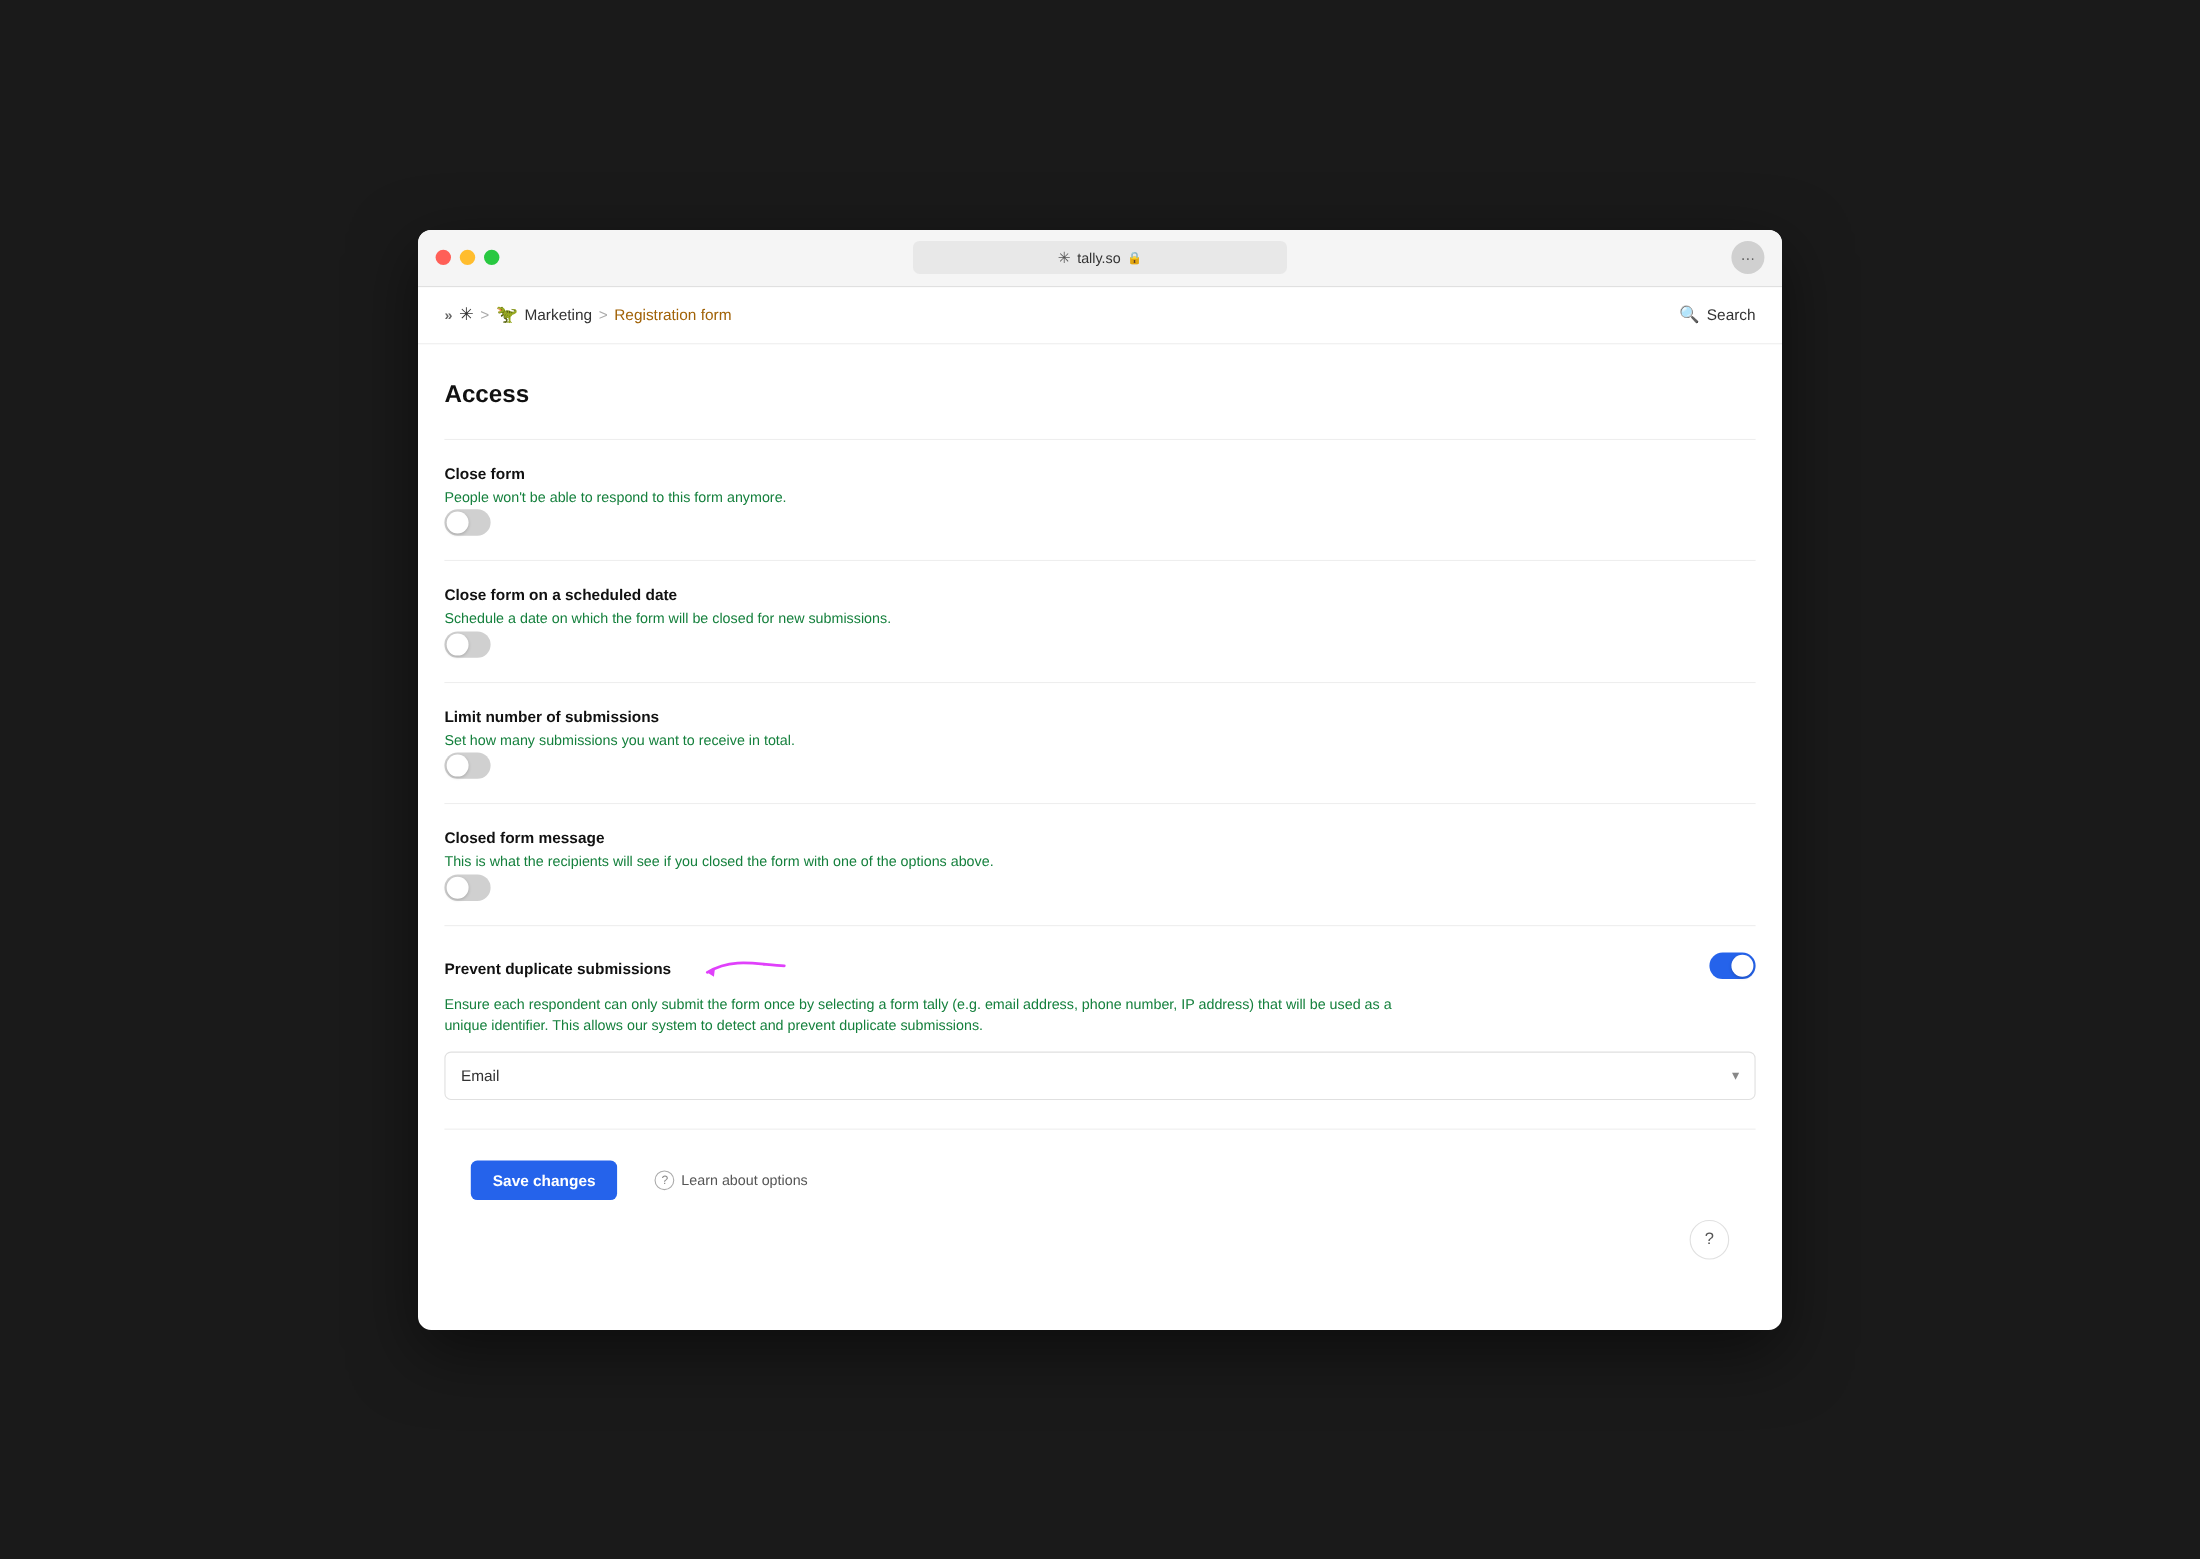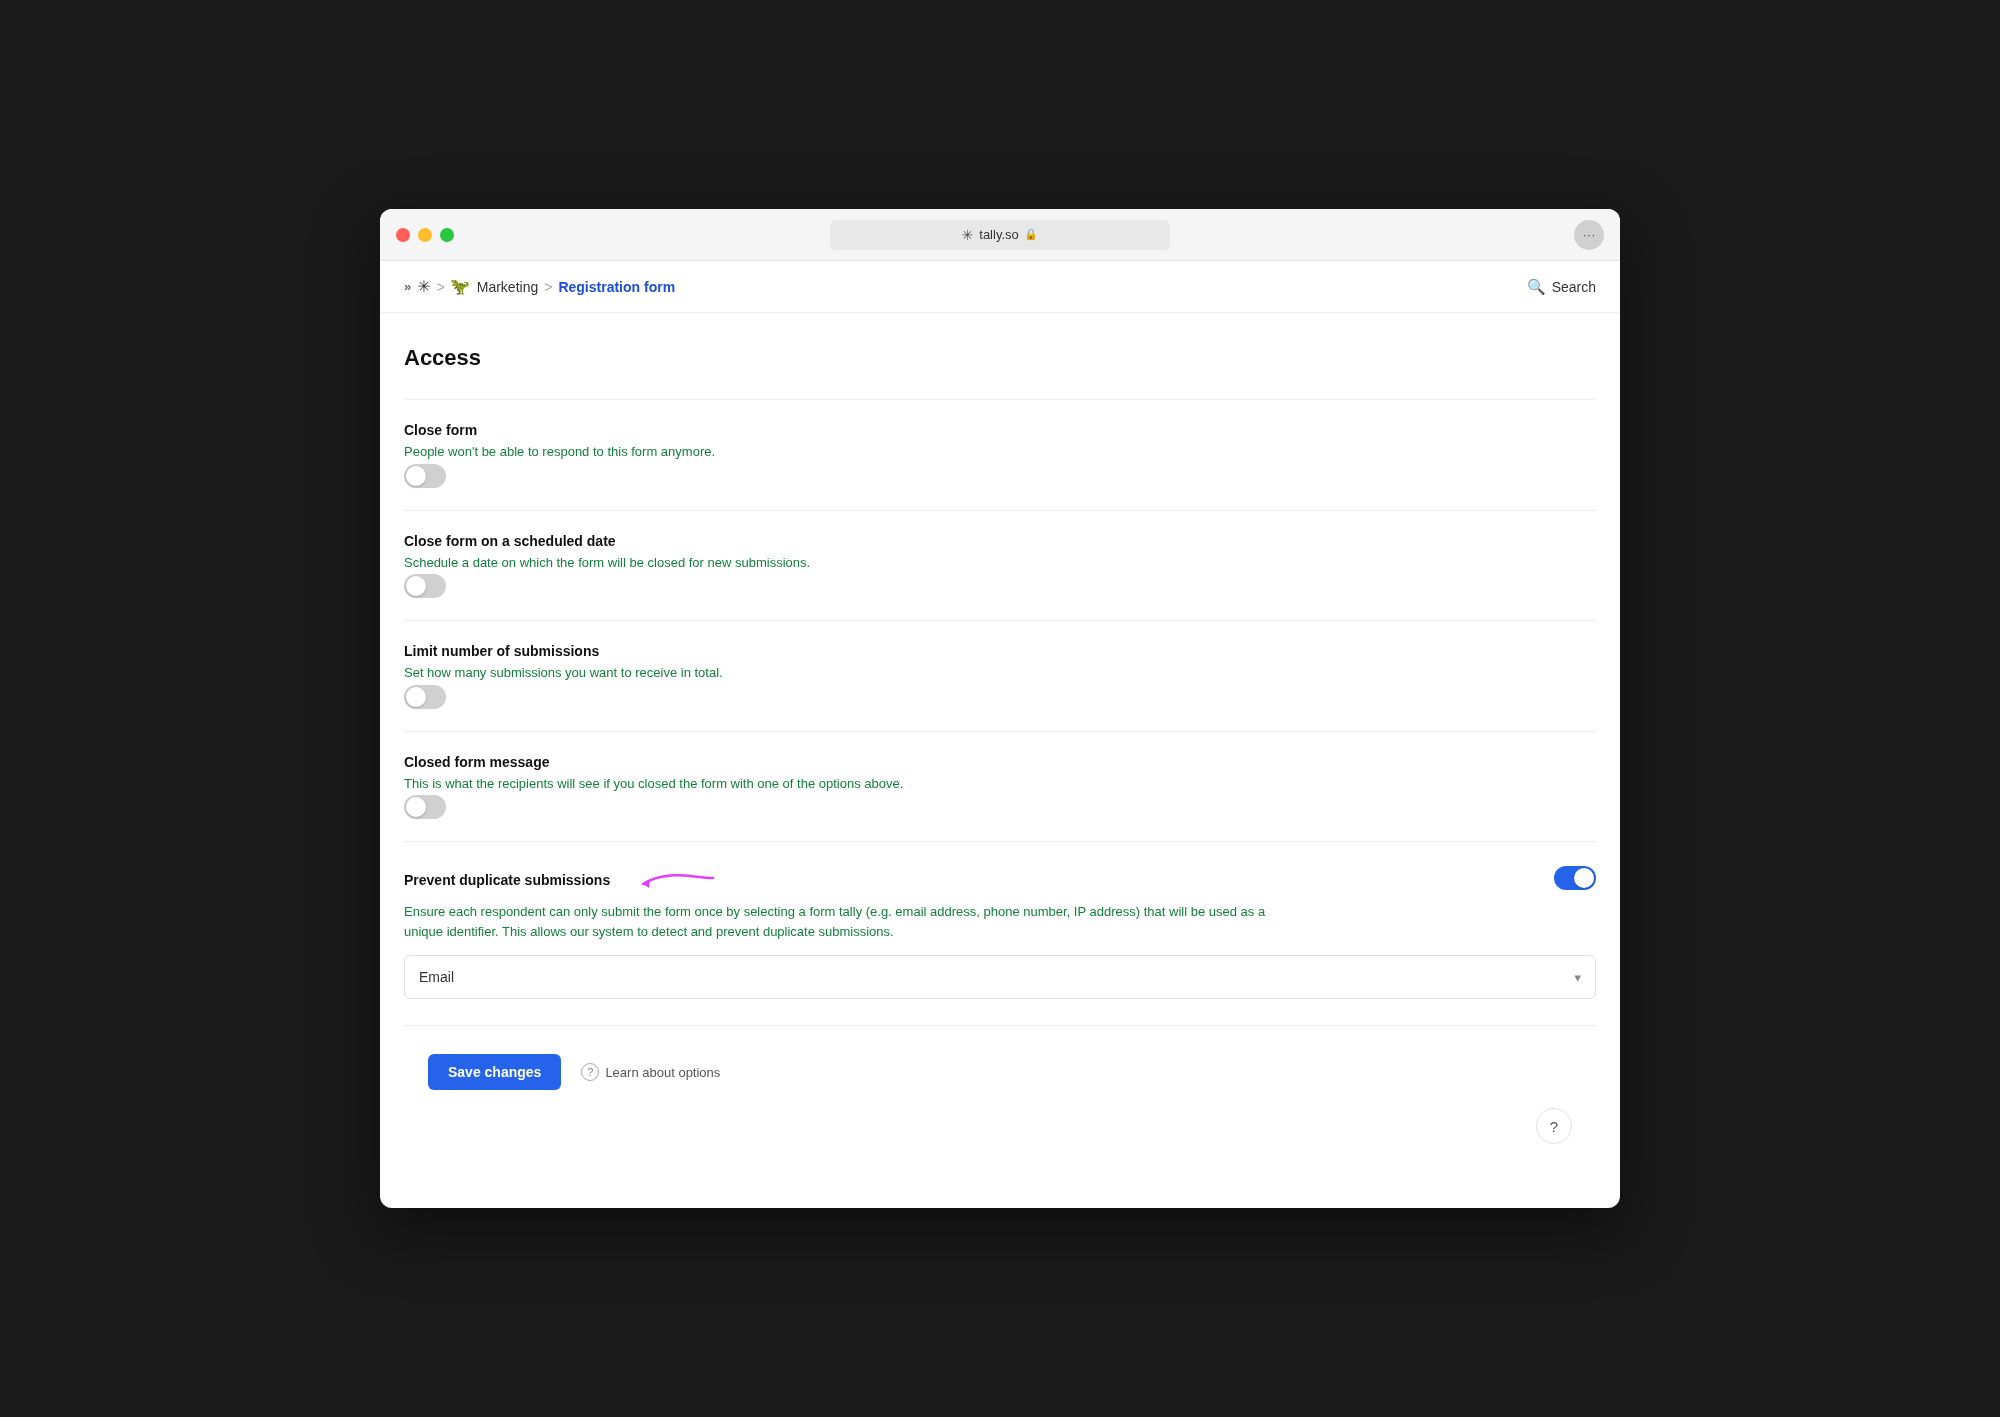--- a/index.html
+++ b/index.html
@@ -86,21 +86,21 @@
       display: flex;
       align-items: center;
       gap: 6px;
       font-size: 14px;
       color: #555;
     }
     .breadcrumb-separator { color: #aaa; }
     .breadcrumb-icon { color: #333; font-size: 16px; }
     .breadcrumb-nav-icon { color: #666; font-size: 13px; font-weight: bold; }
     .breadcrumb-item { color: #333; }
-    .breadcrumb-item.current { color: #1d4ed8; font-weight: 700; }
+    .breadcrumb-item.current { color: #a16207; font-weight: 400; }
     .nav-search {
       display: flex;
       align-items: center;
       gap: 6px;
       font-size: 14px;
       color: #333;
       cursor: pointer;
     }
     .nav-search-icon { font-size: 15px; color: #555; }
     
@@ -208,21 +208,21 @@
       justify-content: space-between;
       cursor: pointer;
       margin-top: 14px;
     }
     .dropdown-chevron { color: #888; font-size: 13px; }
     
     .footer {
       padding: 28px 24px 0;
       display: flex;
       align-items: center;
-      gap: 20px;
+      gap: 34px;
       border-top: 1px solid #eeeeee;
       margin-top: 4px;
     }
     .save-btn {
       background: #2563eb;
       color: #fff;
       border: none;
       border-radius: 6px;
       padding: 10px 20px;
       font-size: 14px;

